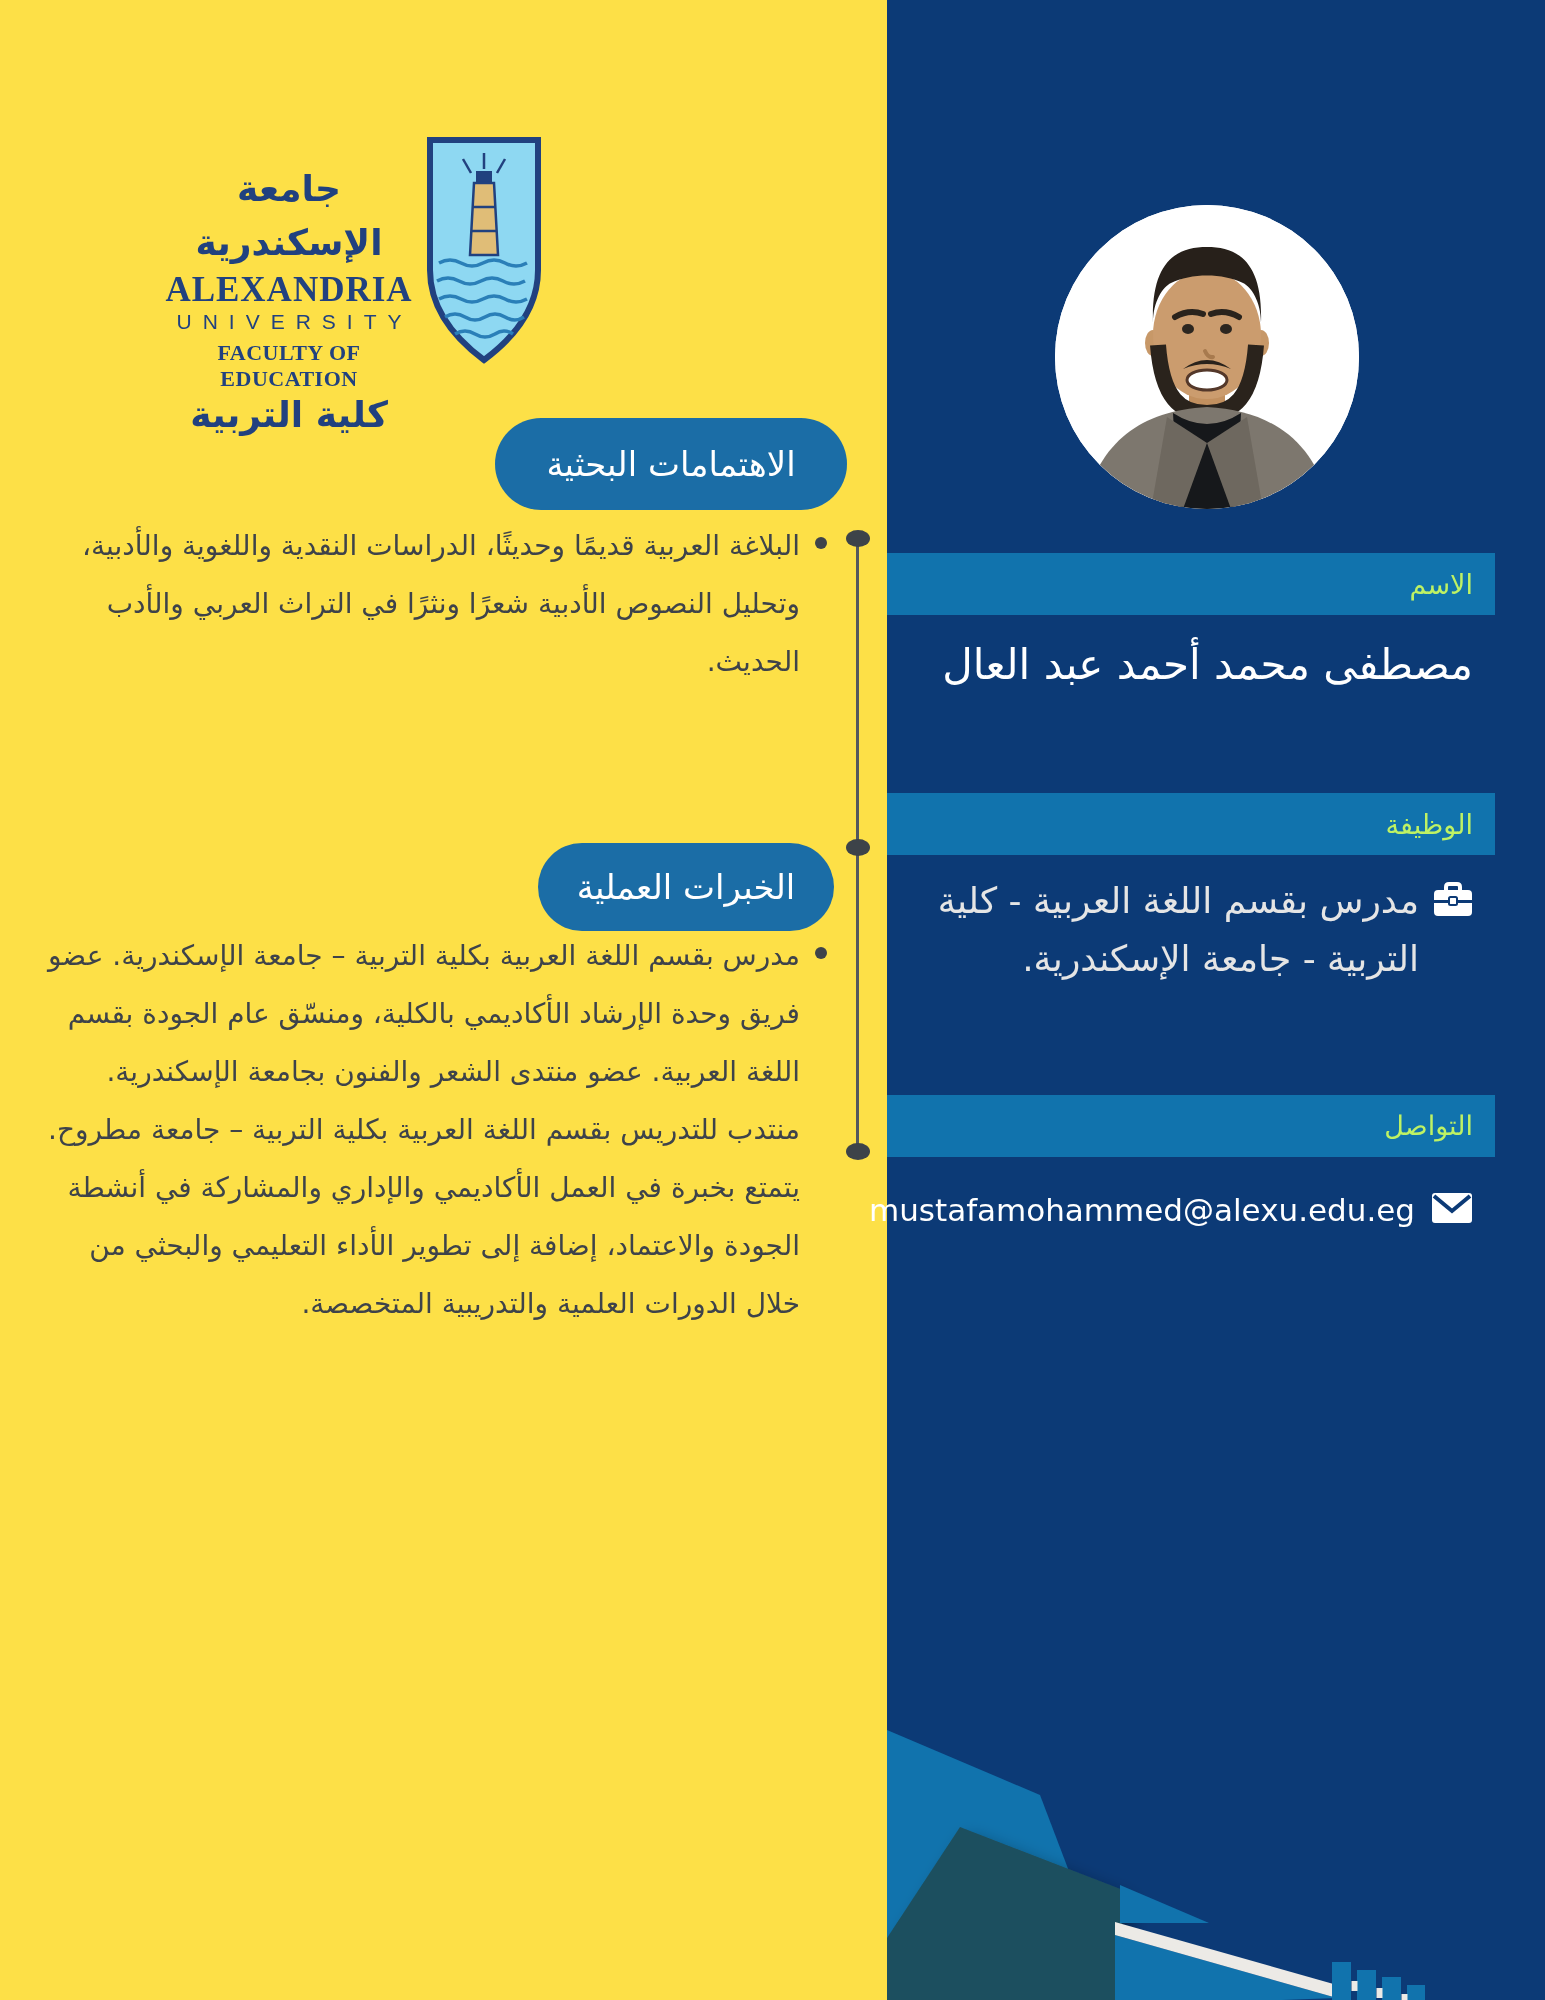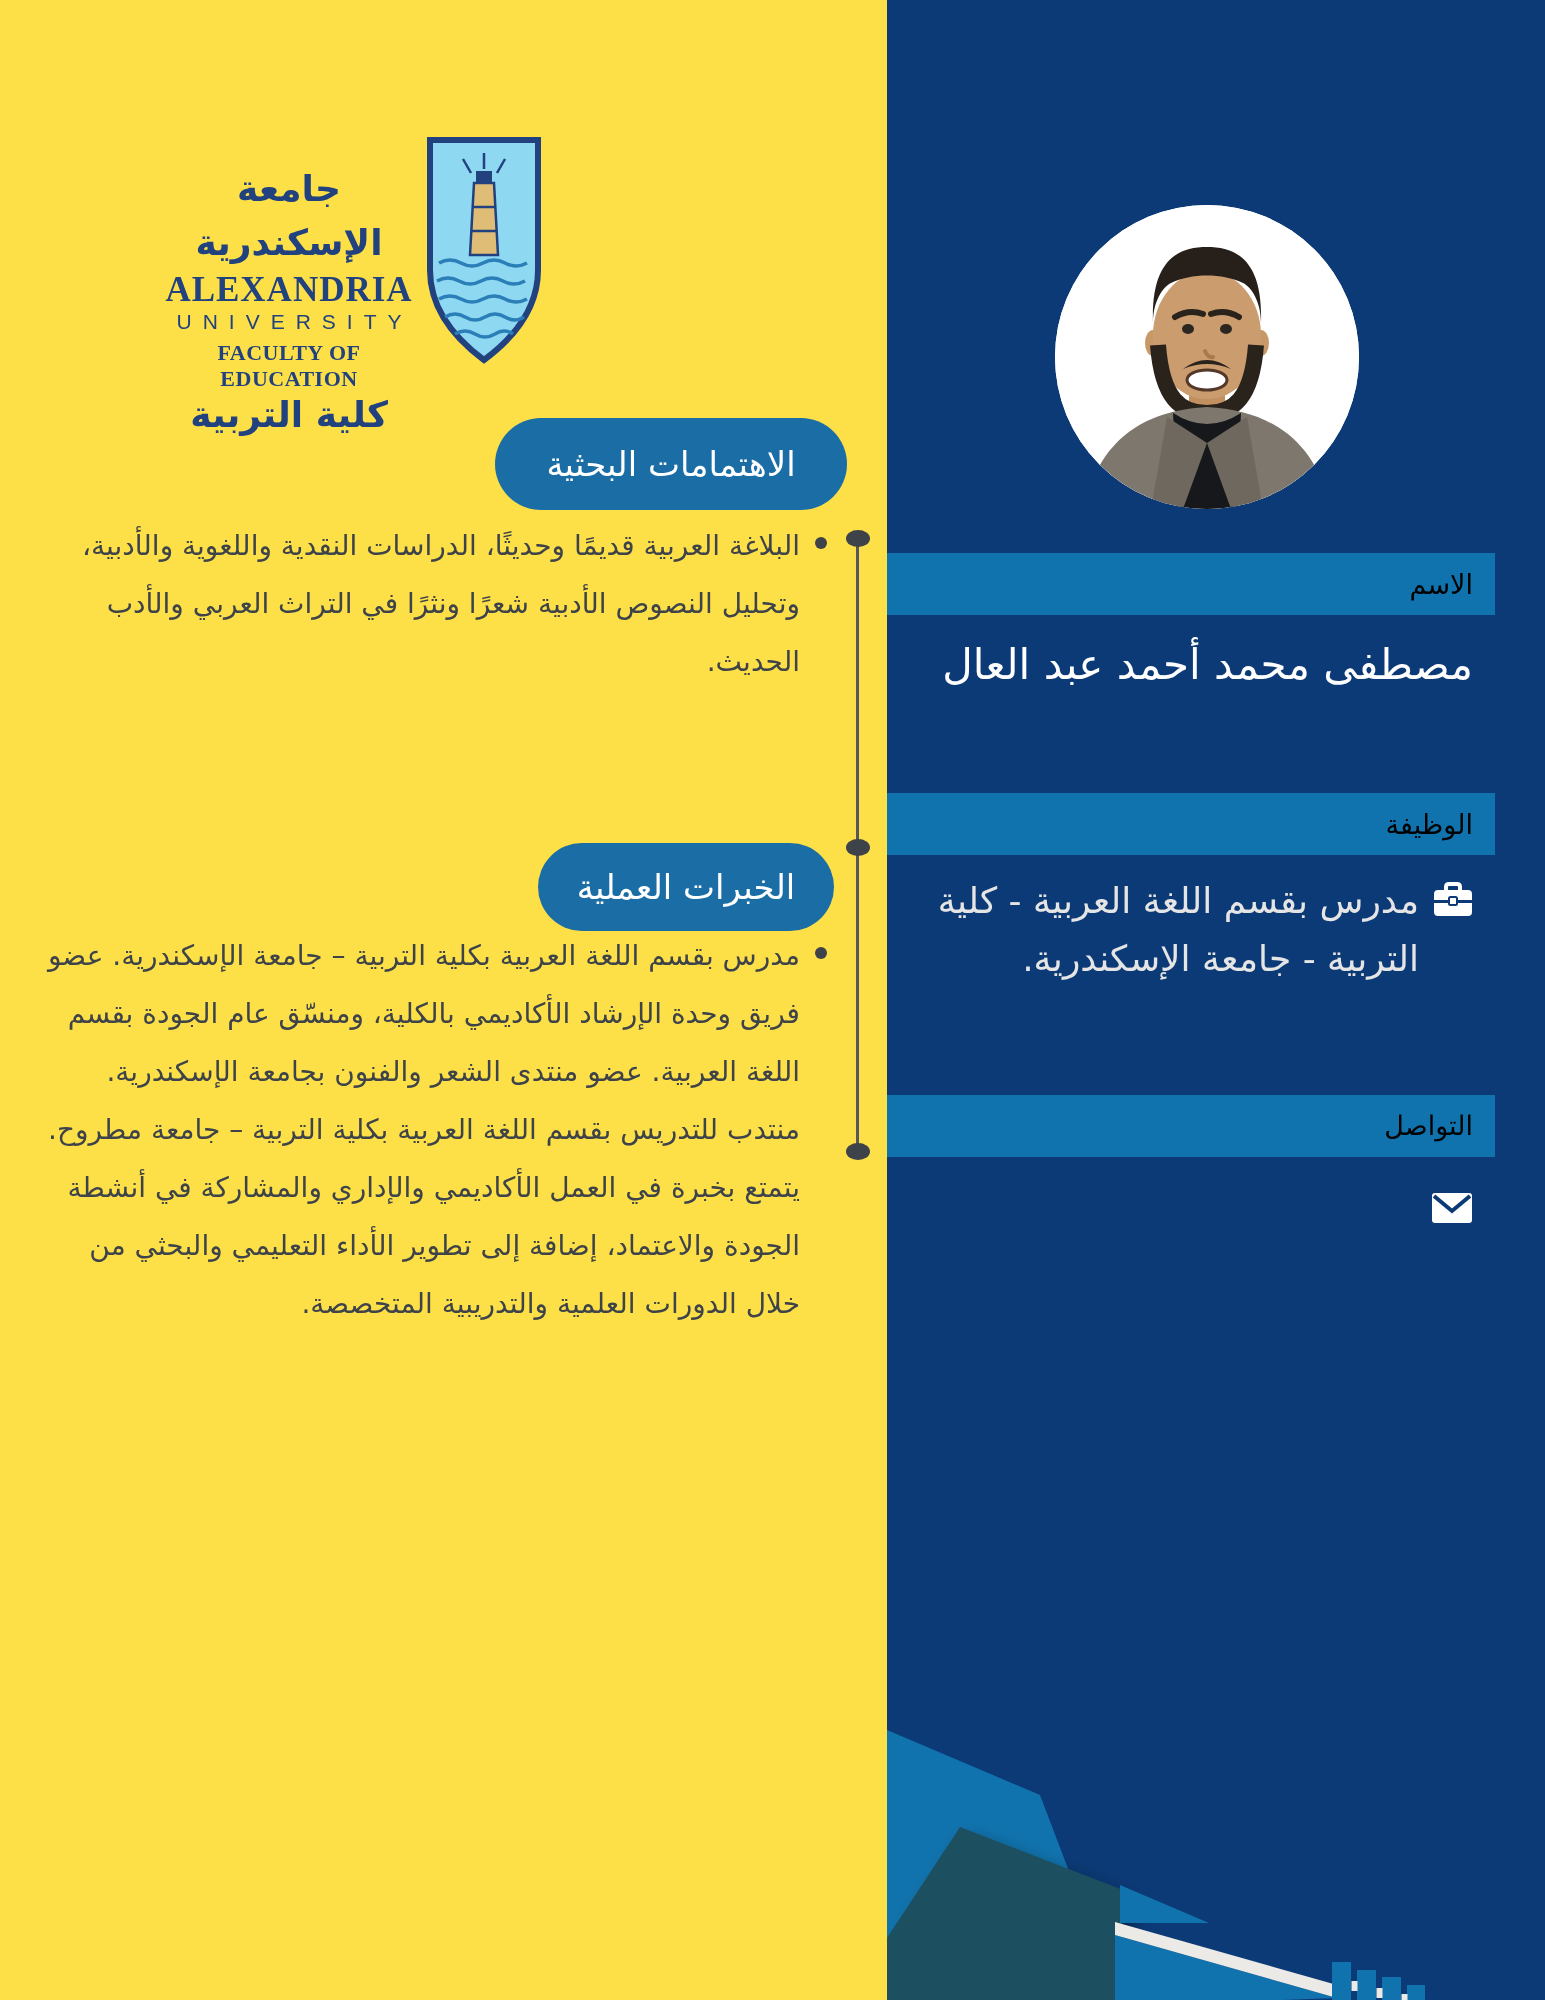--- a/index.html
+++ b/index.html
@@ -48,21 +48,21 @@
   .right-col { position:absolute; left:887px; top:0; width:658px; height:2000px; background:#0c3a76; color:#ffffff; }
 
   .photo {
     position:absolute; left:168px; top:205px; width:304px; height:304px;
     border-radius:50%; overflow:hidden; background:#ffffff;
   }
 
   .section-bar {
     position:absolute; left:0; width:608px; height:62px; background:#1173ad;
     display:flex; align-items:center; direction:rtl; padding-right:22px; box-sizing:border-box;
-    font-size:27px; color:#000000;
+    font-size:27px; color:#bef264;
   }
   .bar-name    { top:553px; }
   .bar-job     { top:793px; }
   .bar-contact { top:1095px;font-family:Liberation Serif, serif; }
 
   .person-name {
     position:absolute; top:630px; left:0; width:608px; padding-right:22px; box-sizing:border-box;
     direction:rtl; text-align:right; font-size:42px; line-height:70px; color:#ffffff;
   }
   .job-row {
@@ -197,20 +197,21 @@
     <div class="section-bar bar-contact">
       <span>التواصل</span>
     </div>
     <div class="contact-row">
       <span class="icon">
         <svg width="42" height="32" viewBox="0 0 42 32">
           <rect x="1" y="1" width="40" height="30" rx="3" fill="#ffffff"></rect>
           <path d="M3,4 L21,19 L39,4" fill="none" stroke="#0c3a76" stroke-width="4"></path>
         </svg>
       </span>
+      <span class="email-text" dir="ltr">mustafamohammed@alexu.edu.eg</span>
     </div>
 
     <svg class="decor" width="658" height="320" viewBox="0 0 658 320">
       <defs>
         <filter id="tealshadow" x="-30%" y="-30%" width="160%" height="160%">
           <feDropShadow dx="8" dy="10" stdDeviation="9" flood-color="#000000" flood-opacity="0.45"></feDropShadow>
         </filter>
       </defs>
 
       <polygon points="0,50 153,115 231,320 0,320" fill="#1173ad"></polygon>

